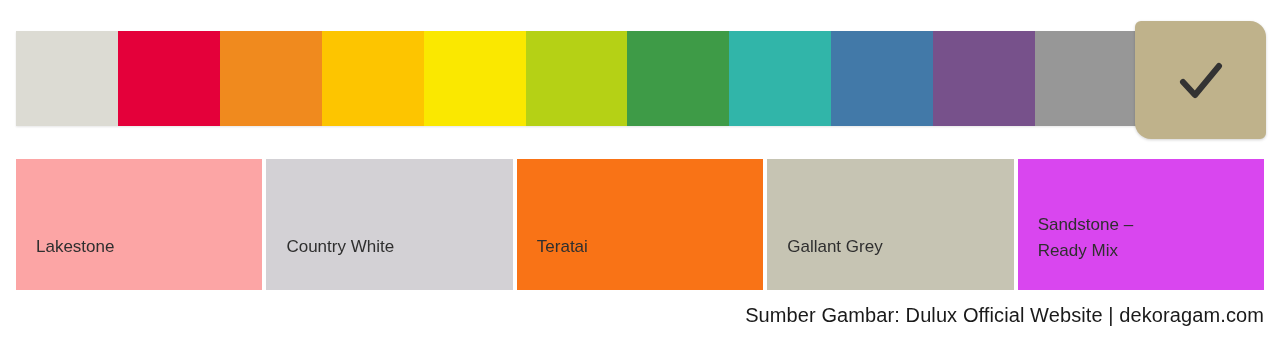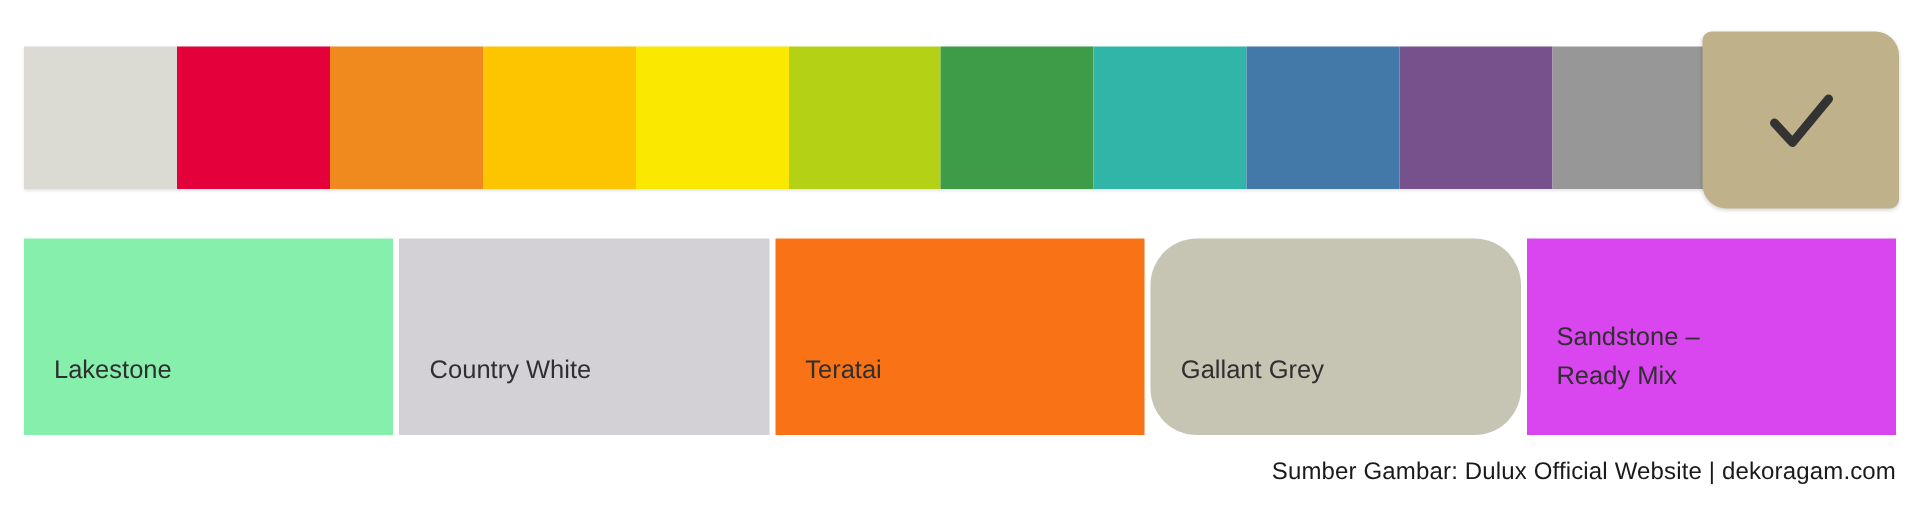--- a/index.html
+++ b/index.html
@@ -75,21 +75,21 @@
   }
   .color-card.two-line .color-card-label {
     bottom: 26px;
   }
 
   
   #source-credit {
     position: absolute;
     right: 16px;
     top: 304px;
-    font-size: 16px;
+    font-size: 20px;
     line-height: 22px;
     color: #1a1a1a;
     letter-spacing: 0.1px;
     text-align: right;
     white-space: nowrap;
   }
 </style>
 </head>
 <body>
 
@@ -107,30 +107,30 @@
     <div class="palette-swatch" style="background: rgb(151, 151, 151);"></div>
   </div>
 
 <div id="palette-selected" style="background: rgb(191, 178, 139);">
   <svg id="check-icon" viewBox="0 0 64 64" fill="none" xmlns="http://www.w3.org/2000/svg">
     <path d="M14 34 L26 47 L50 18" stroke="#333333" stroke-width="6" stroke-linecap="round" stroke-linejoin="round" fill="none"></path>
   </svg>
 </div>
 
 <div id="color-cards">
-    <div class="color-card" style="background: #86efac;">
+    <div class="color-card" style="background: #fca5a5;">
       <div class="color-card-label">Lakestone</div>
     </div>
     <div class="color-card" style="background: rgb(211, 209, 213);">
       <div class="color-card-label">Country White</div>
     </div>
     <div class="color-card" style="background: #f97316;">
       <div class="color-card-label">Teratai</div>
     </div>
-    <div class="color-card" style="background: rgb(198, 196, 179); border-radius: 31px;">
+    <div class="color-card" style="background: rgb(198, 196, 179);">
       <div class="color-card-label">Gallant Grey</div>
     </div>
     <div class="color-card two-line" style="background: #d946ef;">
       <div class="color-card-label">Sandstone –
 Ready Mix</div>
     </div>
   </div>
 
 <div id="source-credit">Sumber Gambar: Dulux Official Website | dekoragam.com</div>
 

